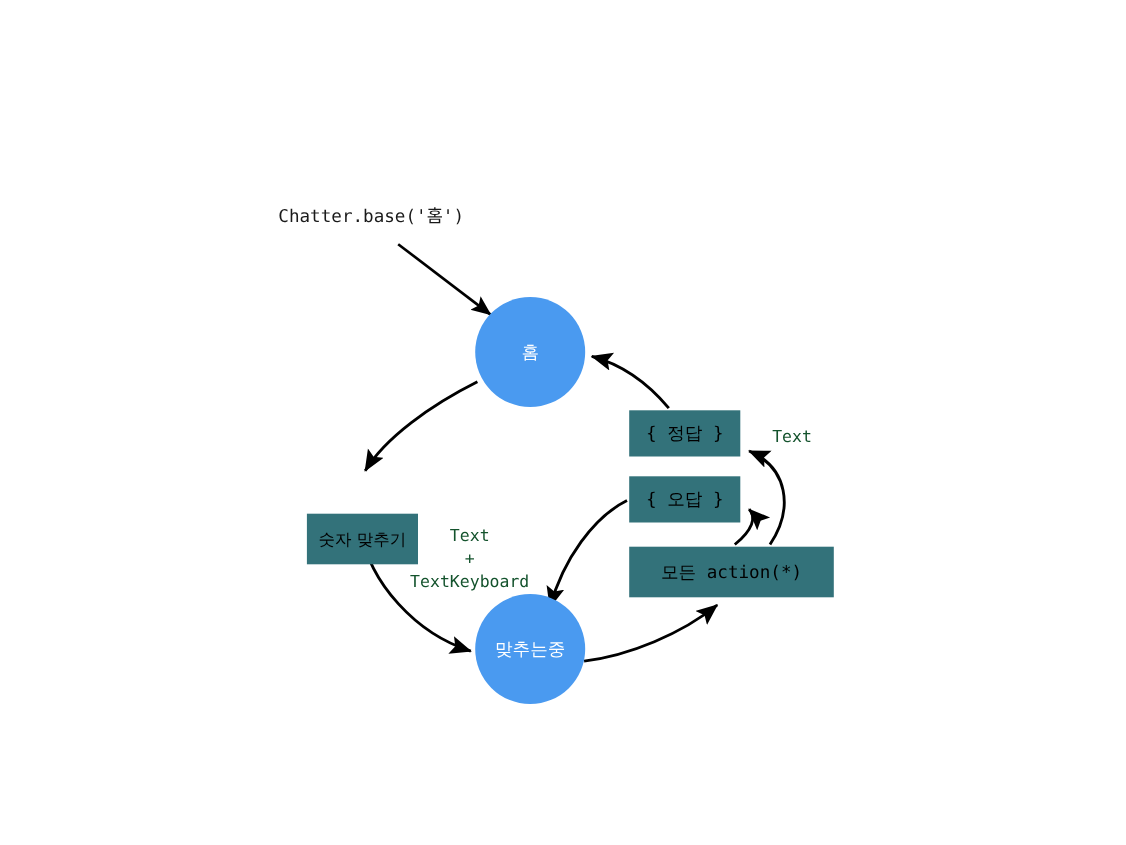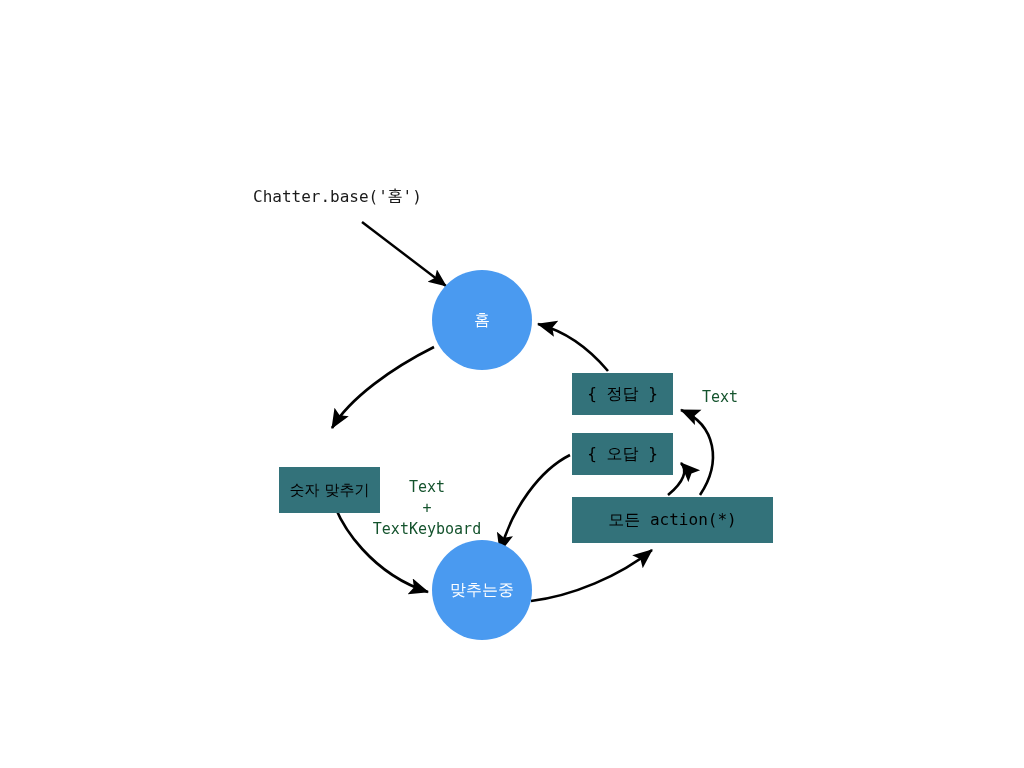--- a/index.html
+++ b/index.html
@@ -110,21 +110,21 @@
   </div>
 
   <div class="node-box" style="left:572px; top:373px; width:101px; height:42px; background:#33727a;">
     <span>{ 정답 }</span>
   </div>
 
   <div class="node-box" style="left:572px; top:433px; width:101px; height:42px; background:#33727a;">
     <span>{ 오답 }</span>
   </div>
 
-  <div class="node-box" style="left:572px; top:497px; width:201px; height:46px; background:#33727a;">
+  <div class="node-box" style="left:572px; top:497px; width:186px; height:46px; background:#33727a;">
     <span>모든 action(*)</span>
   </div>
 
   <div class="edge-label" style="left:369px; top:477px; width:116px;">Text
 +
 TextKeyboard</div>
 
   <div class="edge-label" style="left:697px; top:387px; width:46px;">Text</div>
 
 </div>

